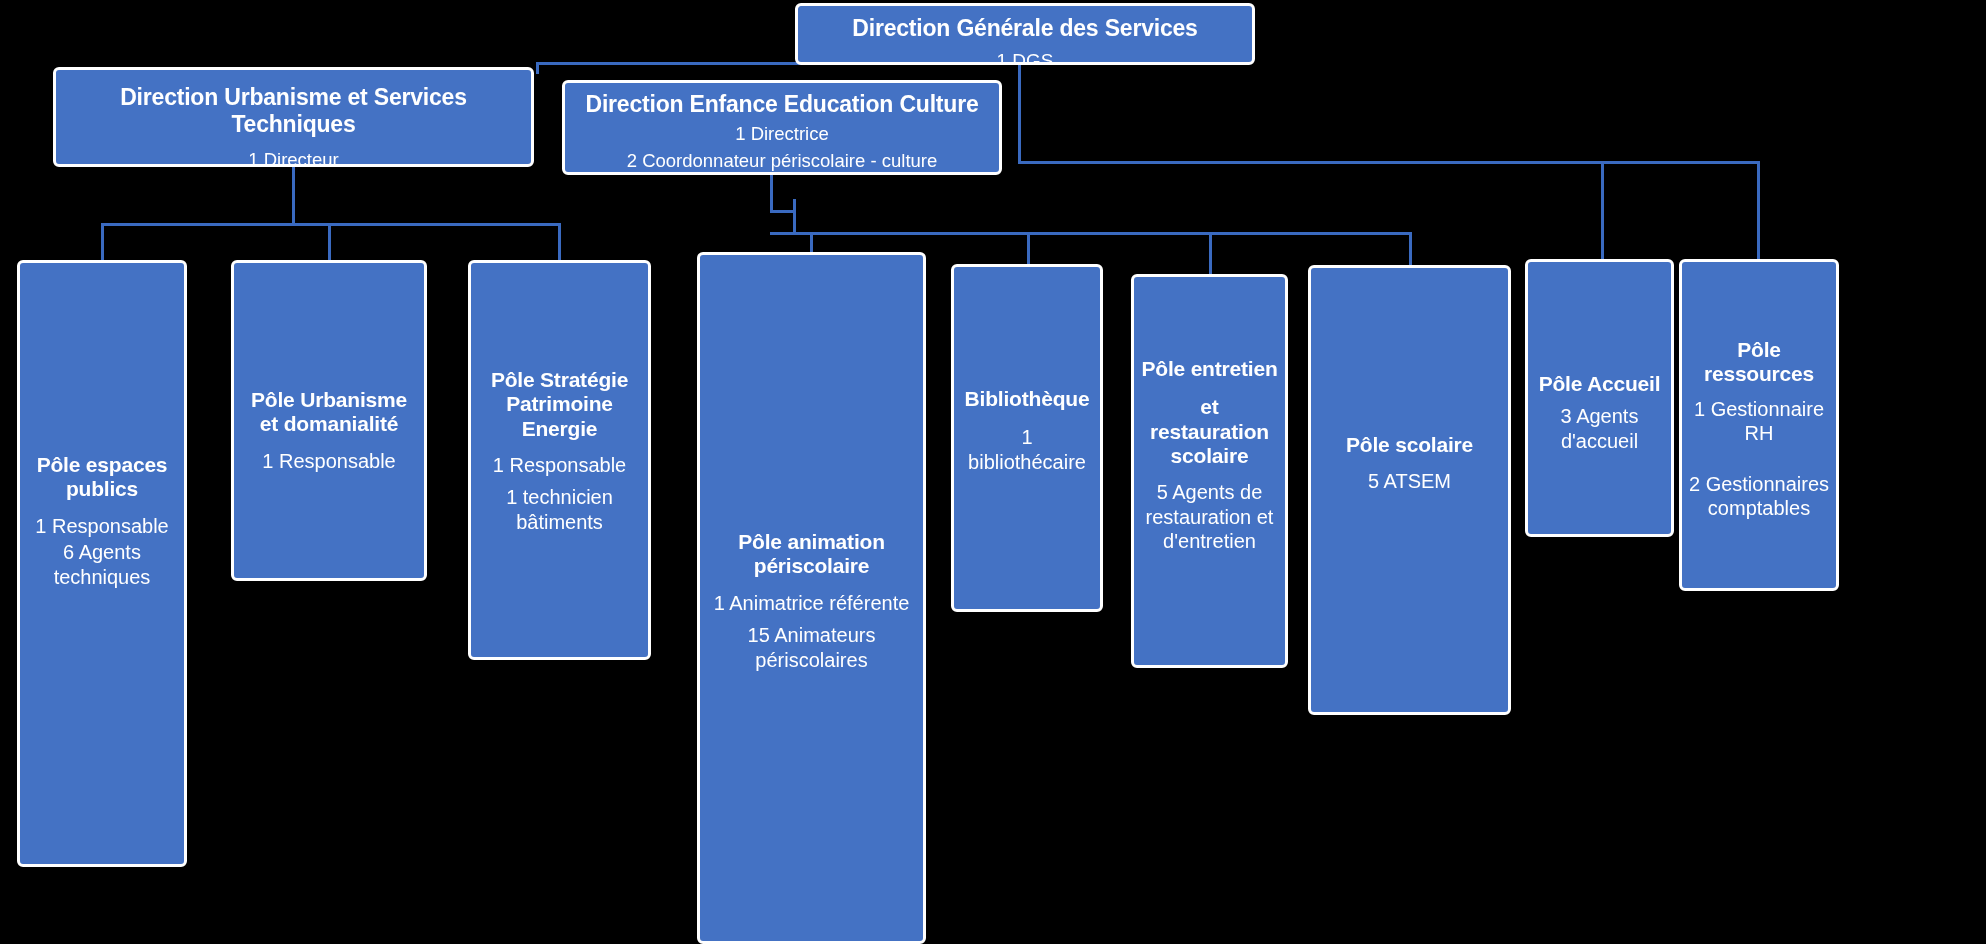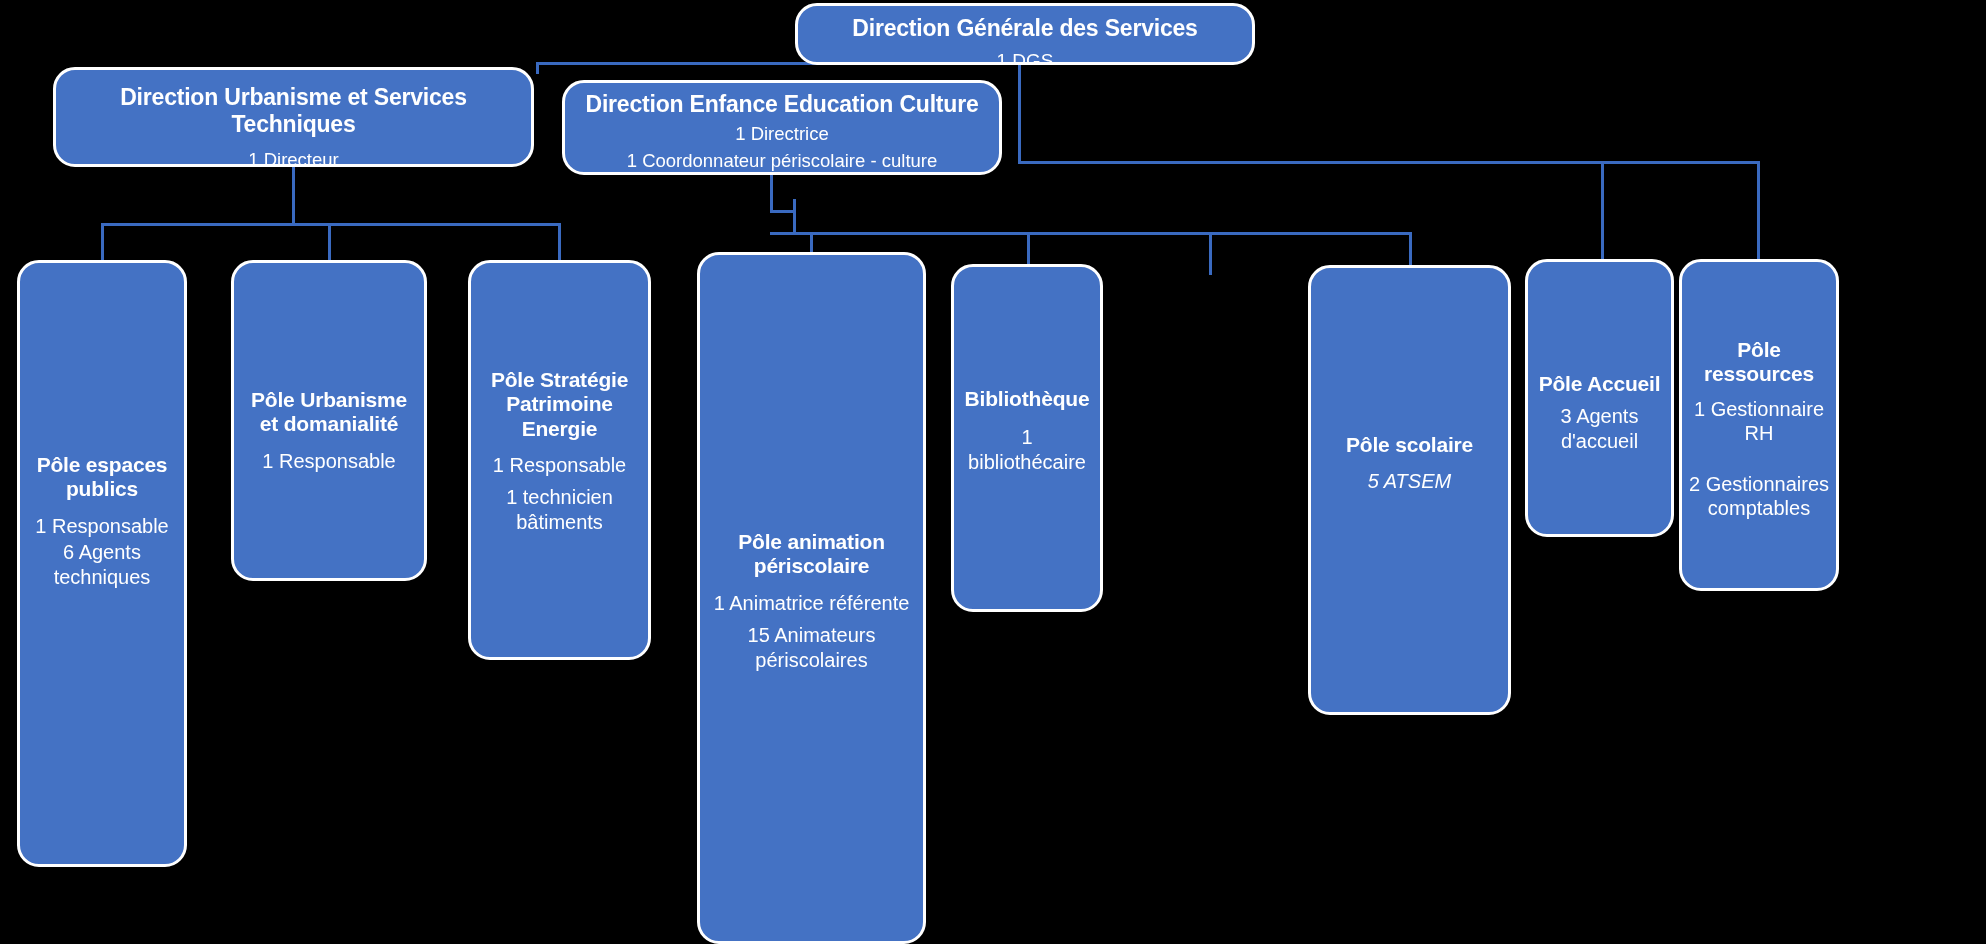--- a/index.html
+++ b/index.html
@@ -25,21 +25,21 @@
   }
   .conn-h { height: 3px; }
   .conn-v { width: 3px; }
 
   
   .node {
     position: absolute;
     box-sizing: border-box;
     background: #4472C4;
     border: 3px solid #FFFFFF;
-    border-radius: 22px;
+    border-radius: 6px;
     display: flex;
     flex-direction: column;
     align-items: center;
     color: #FFFFFF;
     text-align: center;
     overflow: hidden;
   }
   .node .title {
     font-weight: bold;
     line-height: 1.16;
@@ -103,21 +103,21 @@
   </div>
 
   <div class="node lvl1" style="left:53px; top:67px; width:481px; height:100px; justify-content:flex-start;">
     <div class="title" style="margin-top:14px; padding:0 10px;">Direction Urbanisme et  Services Techniques</div>
     <div class="sub" style="margin-top:12px;">1 Directeur</div>
   </div>
 
   <div class="node lvl1" style="left:550px; top:80px; width:440px; height:95px; justify-content:center;margin-left:12px;">
     <div class="title" style="margin-top:8px; padding:0 8px;">Direction Enfance Education Culture</div>
     <div class="sub" style="margin-top:6px;">1 Directrice</div>
-    <div class="sub" style="margin-top:4px;">1 Coordonnateur périscolaire - culture</div>
+    <div class="sub" style="margin-top:4px;">2 Coordonnateur périscolaire - culture</div>
   </div>
 
   <div class="node leaf" style="left:17px; top:260px; width:170px; height:607px;">
     <div class="inner" style="top:190px;">
       <div class="title">Pôle espaces publics</div>
       <div class="sub">1 Responsable</div>
       <div class="sub" style="margin-top:2px;">6 Agents techniques</div>
     </div>
   </div>
 
@@ -144,25 +144,32 @@
     </div>
   </div>
 
   <div class="node leaf" style="left:951px; top:264px; width:152px; height:348px;">
     <div class="inner" style="top:120px;">
       <div class="title">Bibliothèque</div>
       <div class="sub" style="margin-top:14px;">1 bibliothécaire</div>
     </div>
   </div>
 
+  <div class="node leaf" style="left:1131px; top:274px; width:157px; height:394px;">
+    <div class="inner" style="top:80px;">
+      <div class="title">Pôle entretien</div>
+      <div class="title" style="margin-top:14px;">et restauration scolaire</div>
+      <div class="sub">5 Agents de restauration et d'entretien</div>
+    </div>
+  </div>
 
   <div class="node leaf" style="left:1308px; top:265px; width:203px; height:450px;">
     <div class="inner" style="top:165px;">
       <div class="title">Pôle scolaire</div>
-      <div class="sub" style="font-style:italic;">5 ATSEM</div>
+      <div class="sub" style="">5 ATSEM</div>
     </div>
   </div>
 
   <div class="node leaf" style="left:1525px; top:259px; width:149px; height:278px;">
     <div class="inner" style="top:110px;">
       <div class="title">Pôle Accueil</div>
       <div class="sub" style="margin-top:8px;">3 Agents d'accueil</div>
     </div>
   </div>
 

